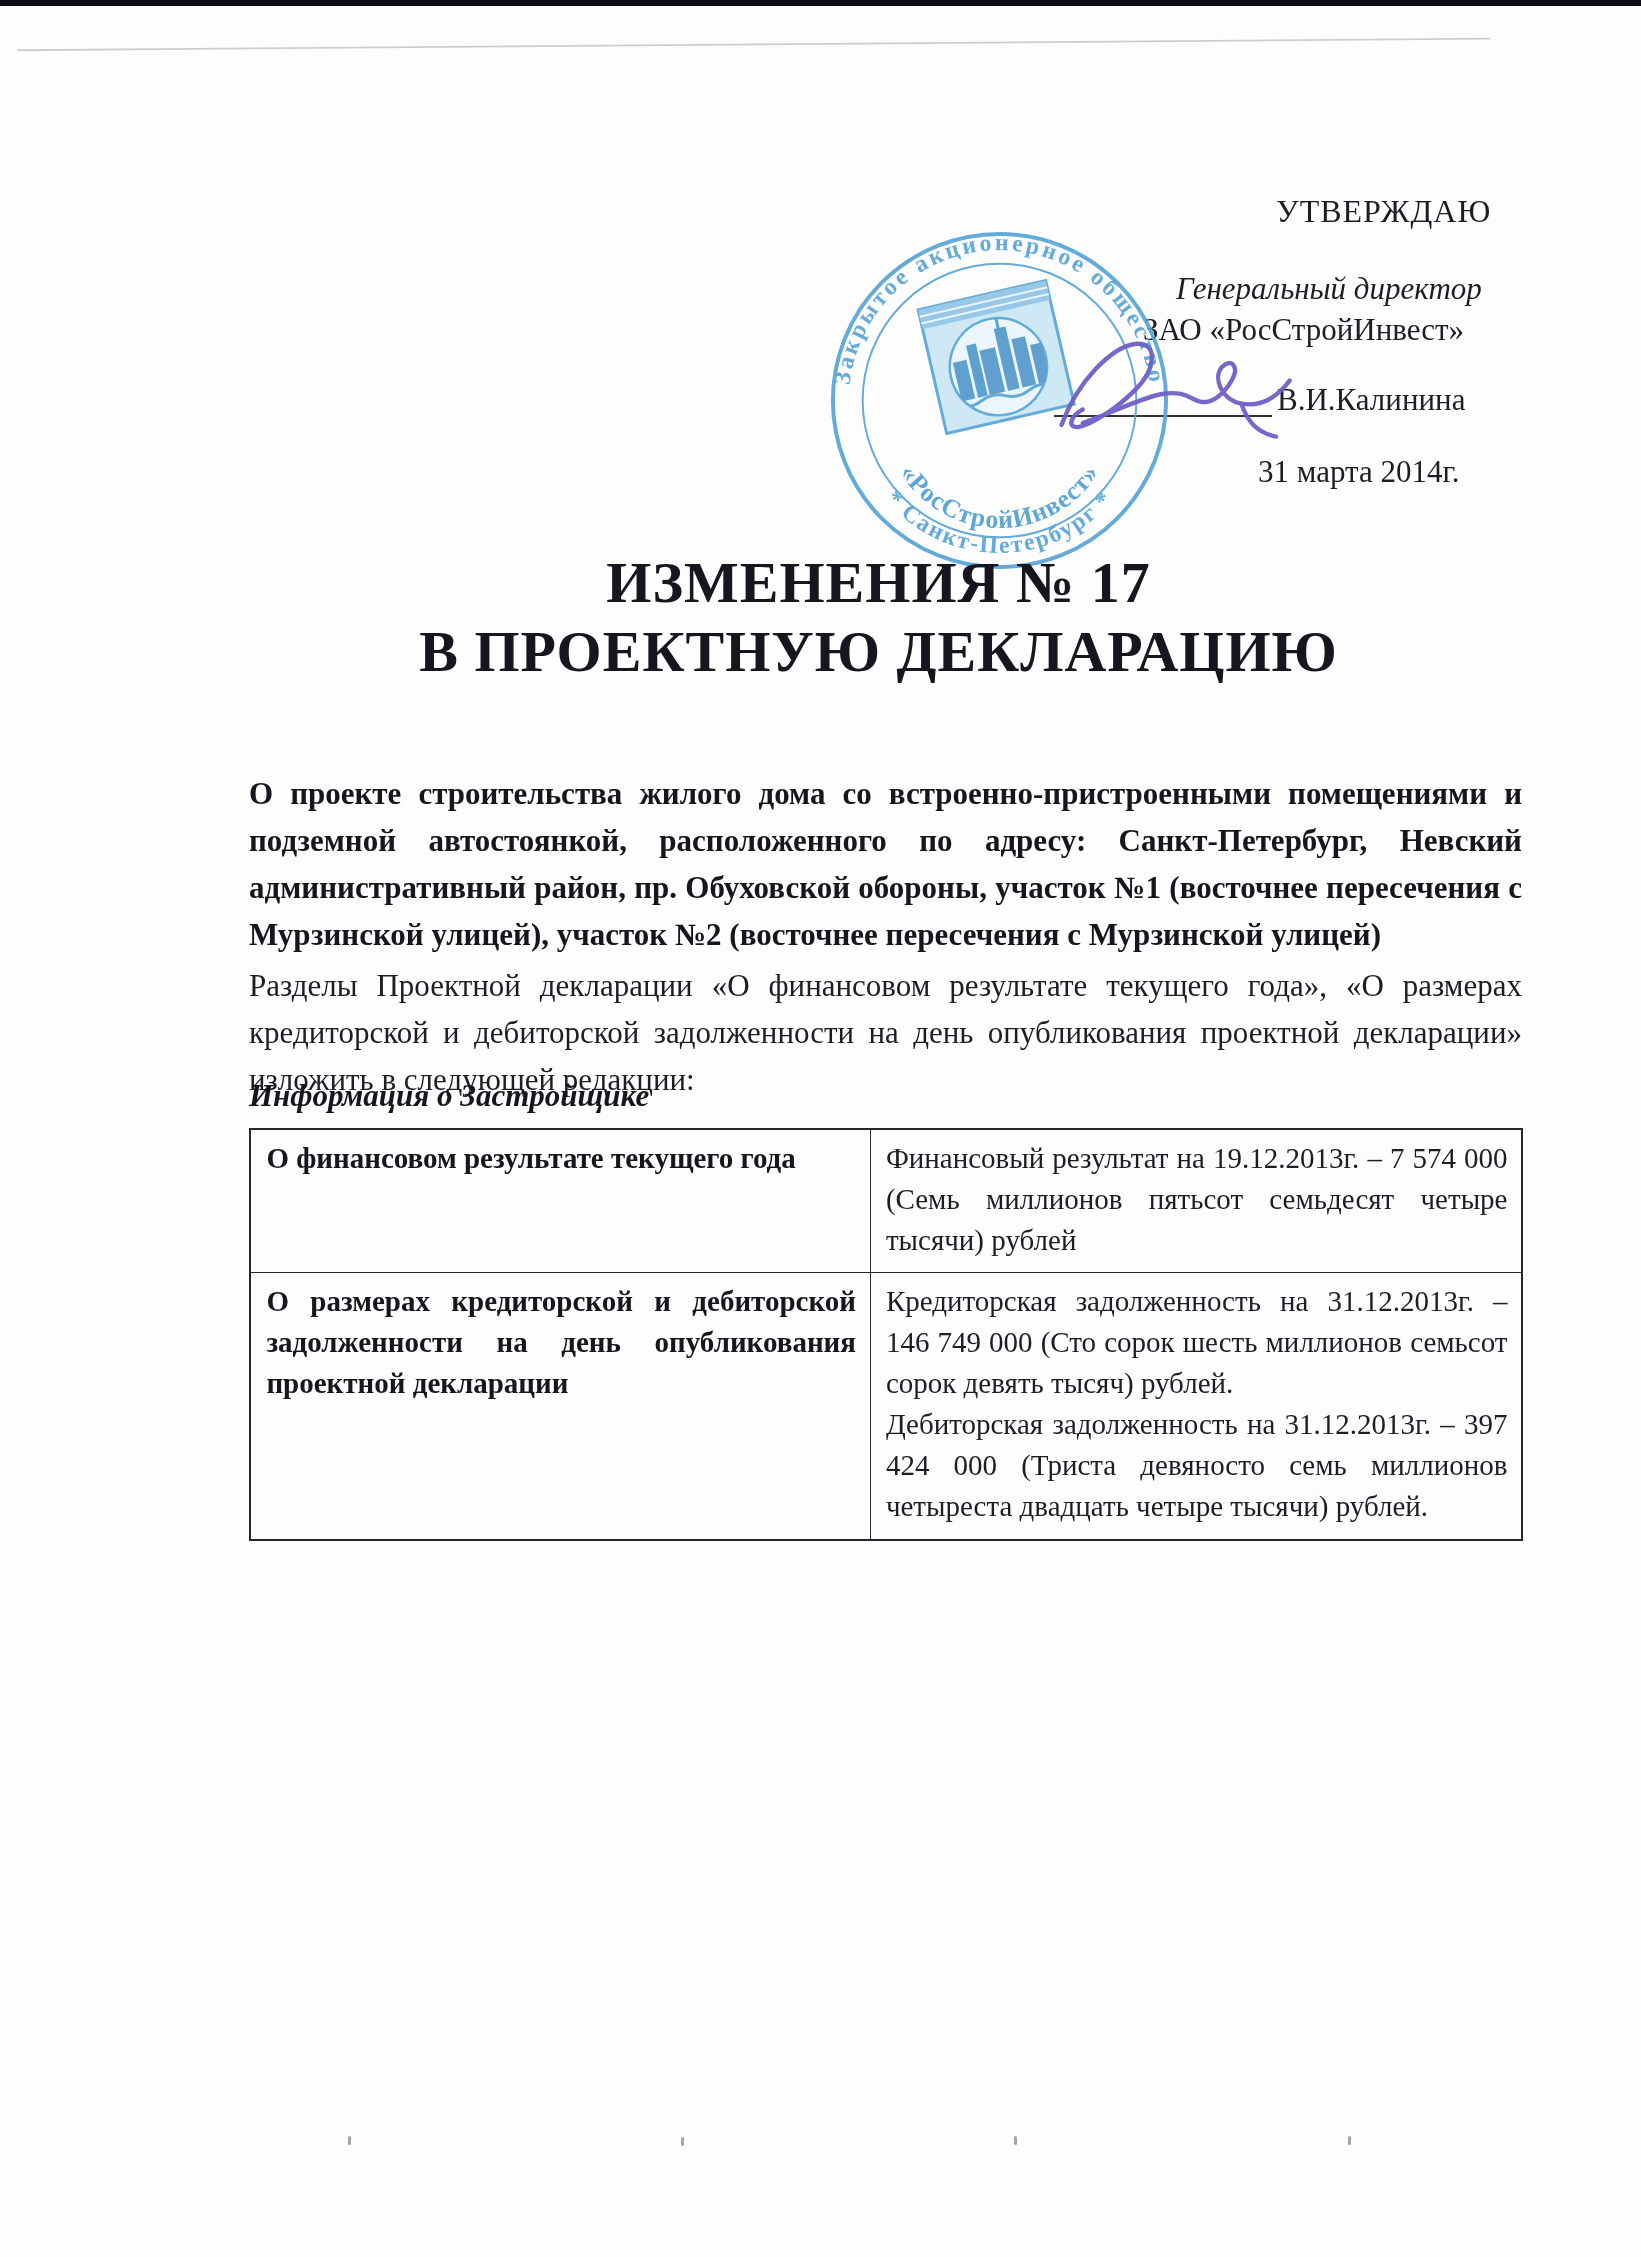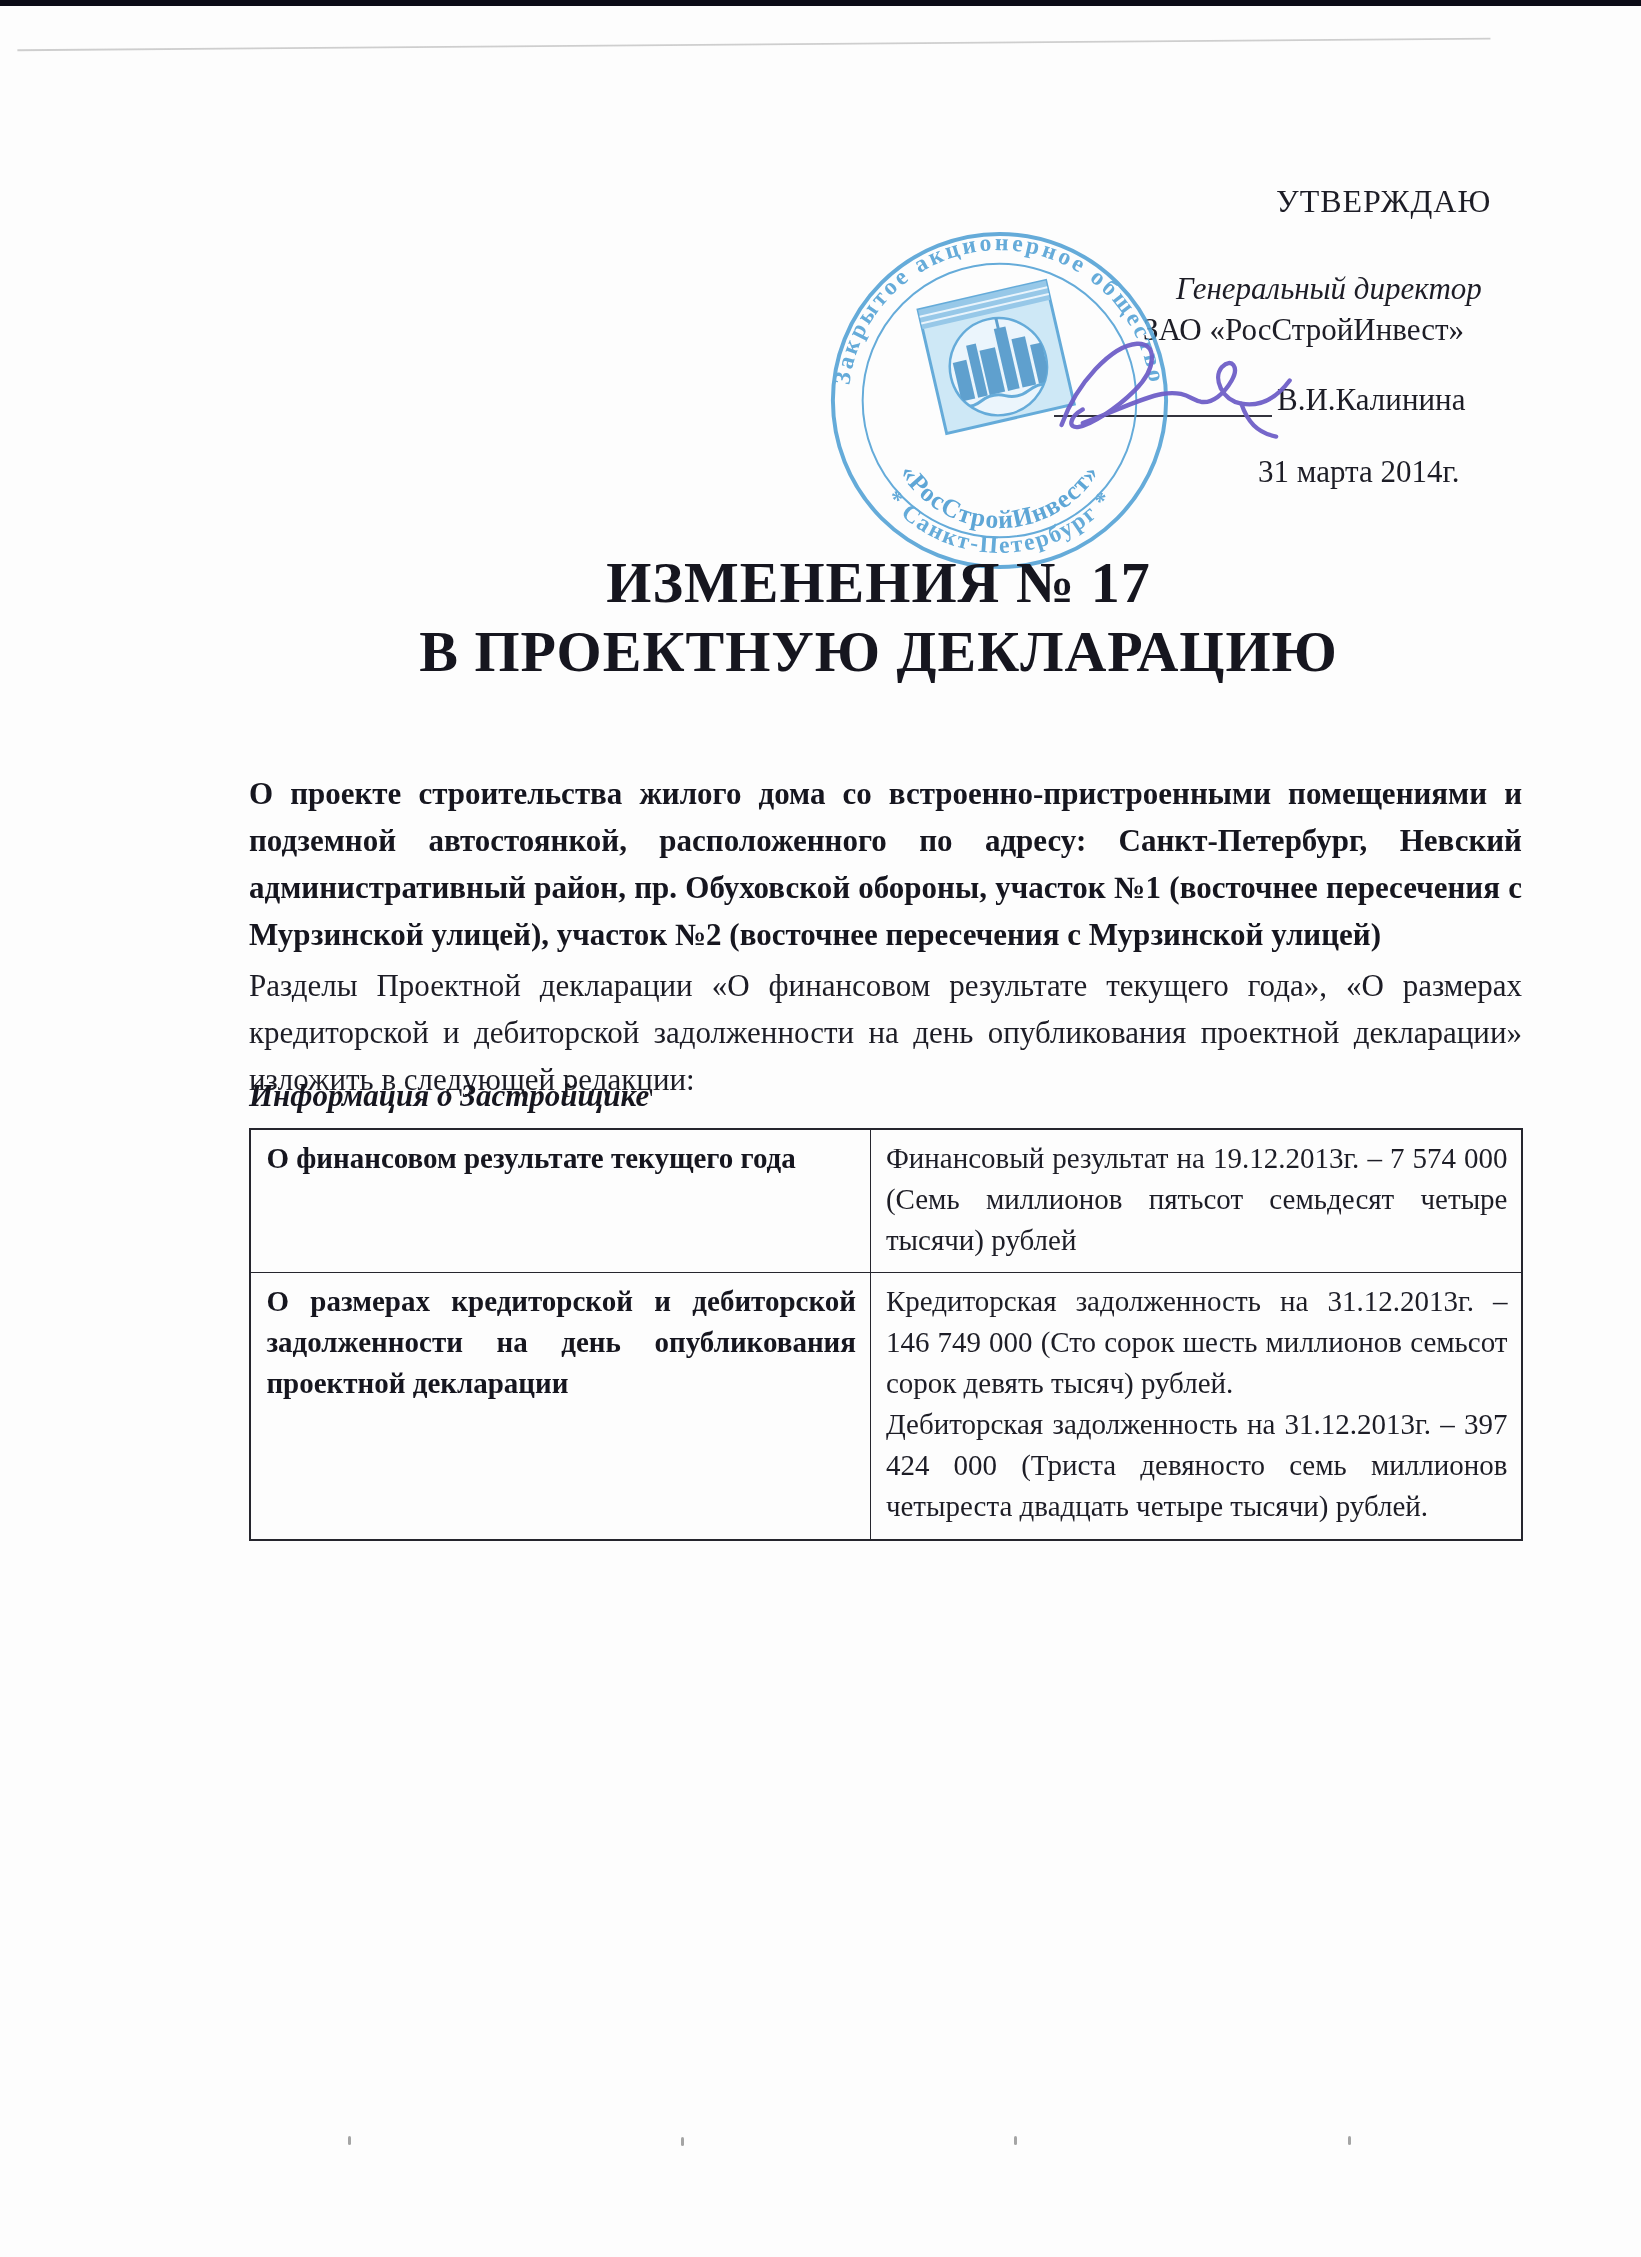--- a/index.html
+++ b/index.html
@@ -5,21 +5,21 @@
   * { margin:0; padding:0; box-sizing:border-box; }
   html,body { background:#ffffff; }
   .page {
     position:relative; width:1641px; height:2257px; background:#fdfdfd;
     font-family:"Liberation Serif", serif; color:#1d1d26; overflow:hidden;
   }
   .scan-edge { position:absolute; left:0; top:0; width:100%; height:5.8px; background:#0b0b16; }
   .scan-line { position:absolute; left:0; top:0; width:1641px; height:58px; pointer-events:none; }
 
   
-  .approve-label { position:absolute; left:1276px; top:183px; font-size:32px; letter-spacing:1px; }
+  .approve-label { position:absolute; left:1276px; top:193px; font-size:32px; letter-spacing:1px; }
   .director-line1 { position:absolute; left:1176px; top:271px; font-size:31px;font-style:italic; }
   .director-line2 { position:absolute; left:1143px; top:312px; font-size:31px; }
   .sign-line { position:absolute; left:1054px; top:386px; width:218px; height:31px; border-bottom:2.9px solid #33333d; }
   .signer-name { position:absolute; left:1277px; top:382px; font-size:31px; }
   .sign-date { position:absolute; left:1258px; top:454px; font-size:31px; }
 
   
   .seal { position:absolute; left:821px; top:222px; width:357px; height:357px; }
   .signature { position:absolute; left:1048px; top:336px; width:261px; height:145px; }
 

